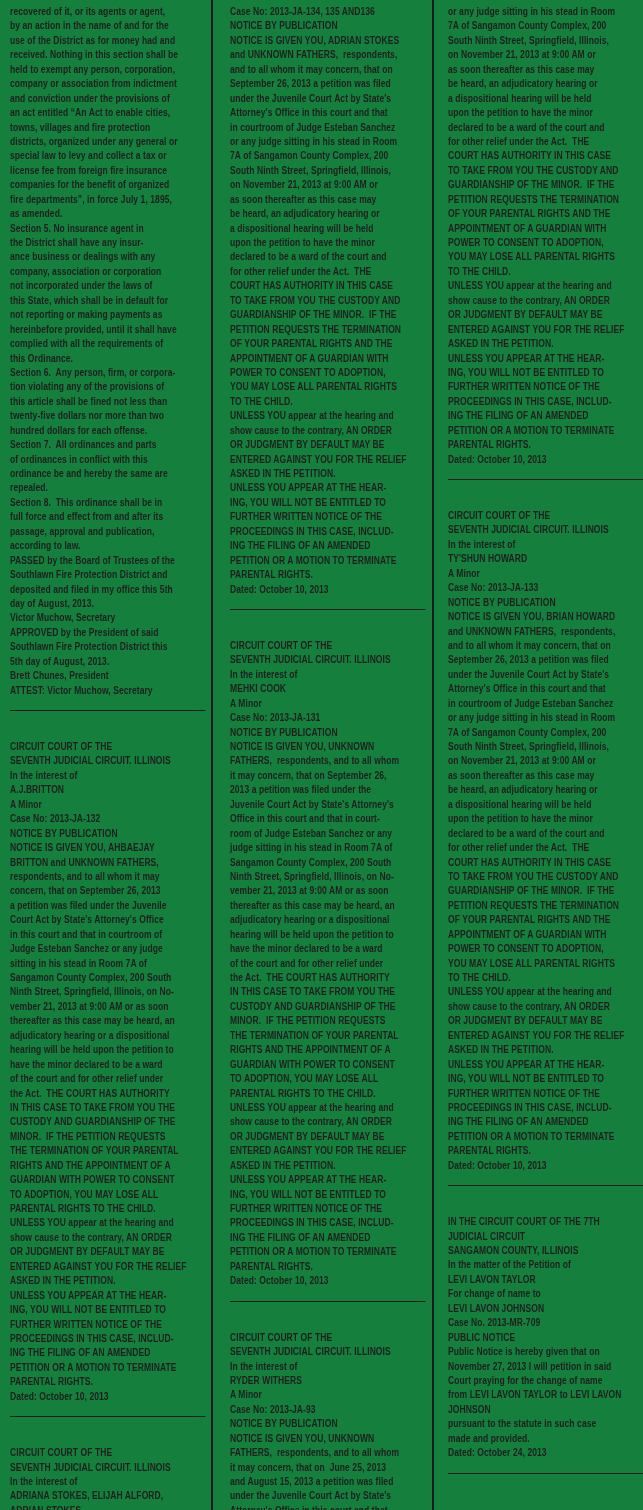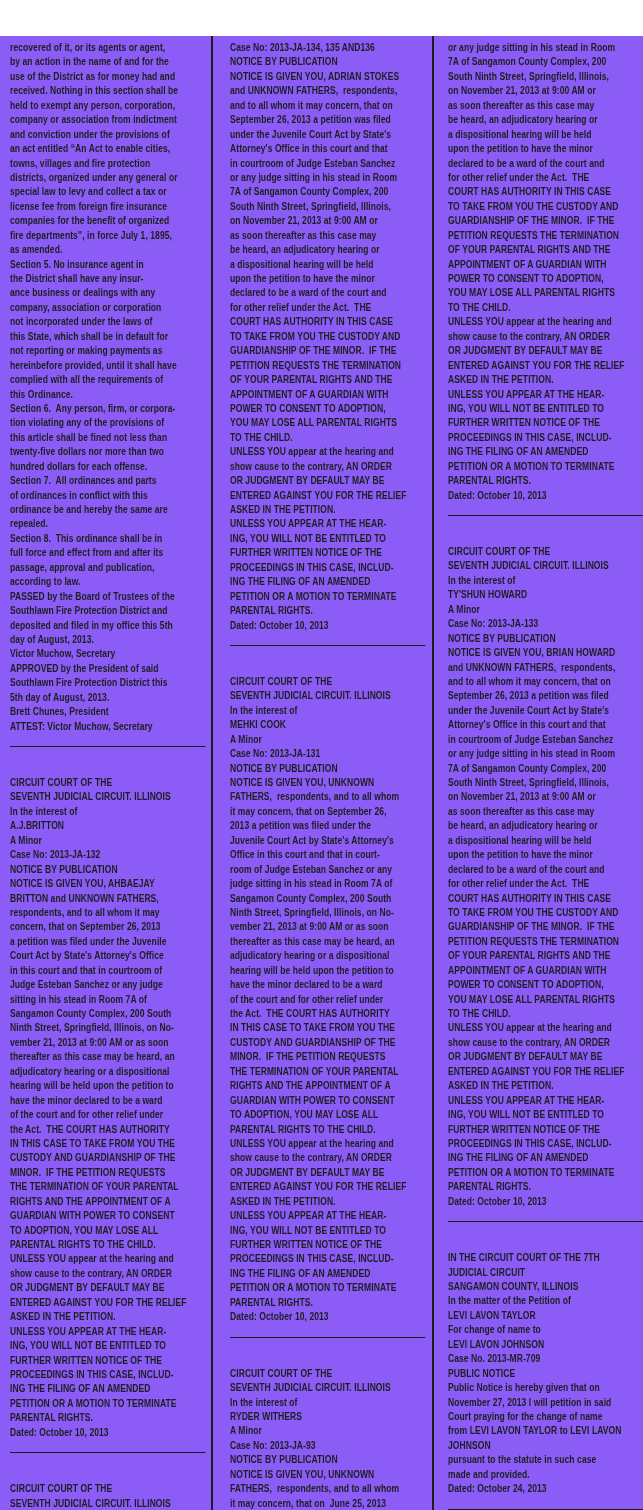--- a/index.html
+++ b/index.html
@@ -1,21 +1,21 @@
 <!DOCTYPE html>
 <html><head>
 <meta charset="utf-8">
 <style>
   html, body { margin:0; padding:0; }
   body {
     width:643px; height:1510px; position:relative;
     background:#ffffff; overflow:hidden;
     font-family:"Liberation Sans", sans-serif;
   }
-  .page { position:absolute; inset:0; background:#8b5cf6;margin-top:36px; }
+  .page { position:absolute; inset:0; background:#15803d; }
   .vrule {
     position:absolute; top:0; bottom:0; width:1.5px;
     background:#1c1c1c;
   }
   .col { position:absolute; top:4px; }
   .col-inner {
     transform:scaleX(0.74); transform-origin:0 0; width:272px;
   }
   .line {
     font-size:11.5px; font-weight:bold; color:#1e1e1e;

